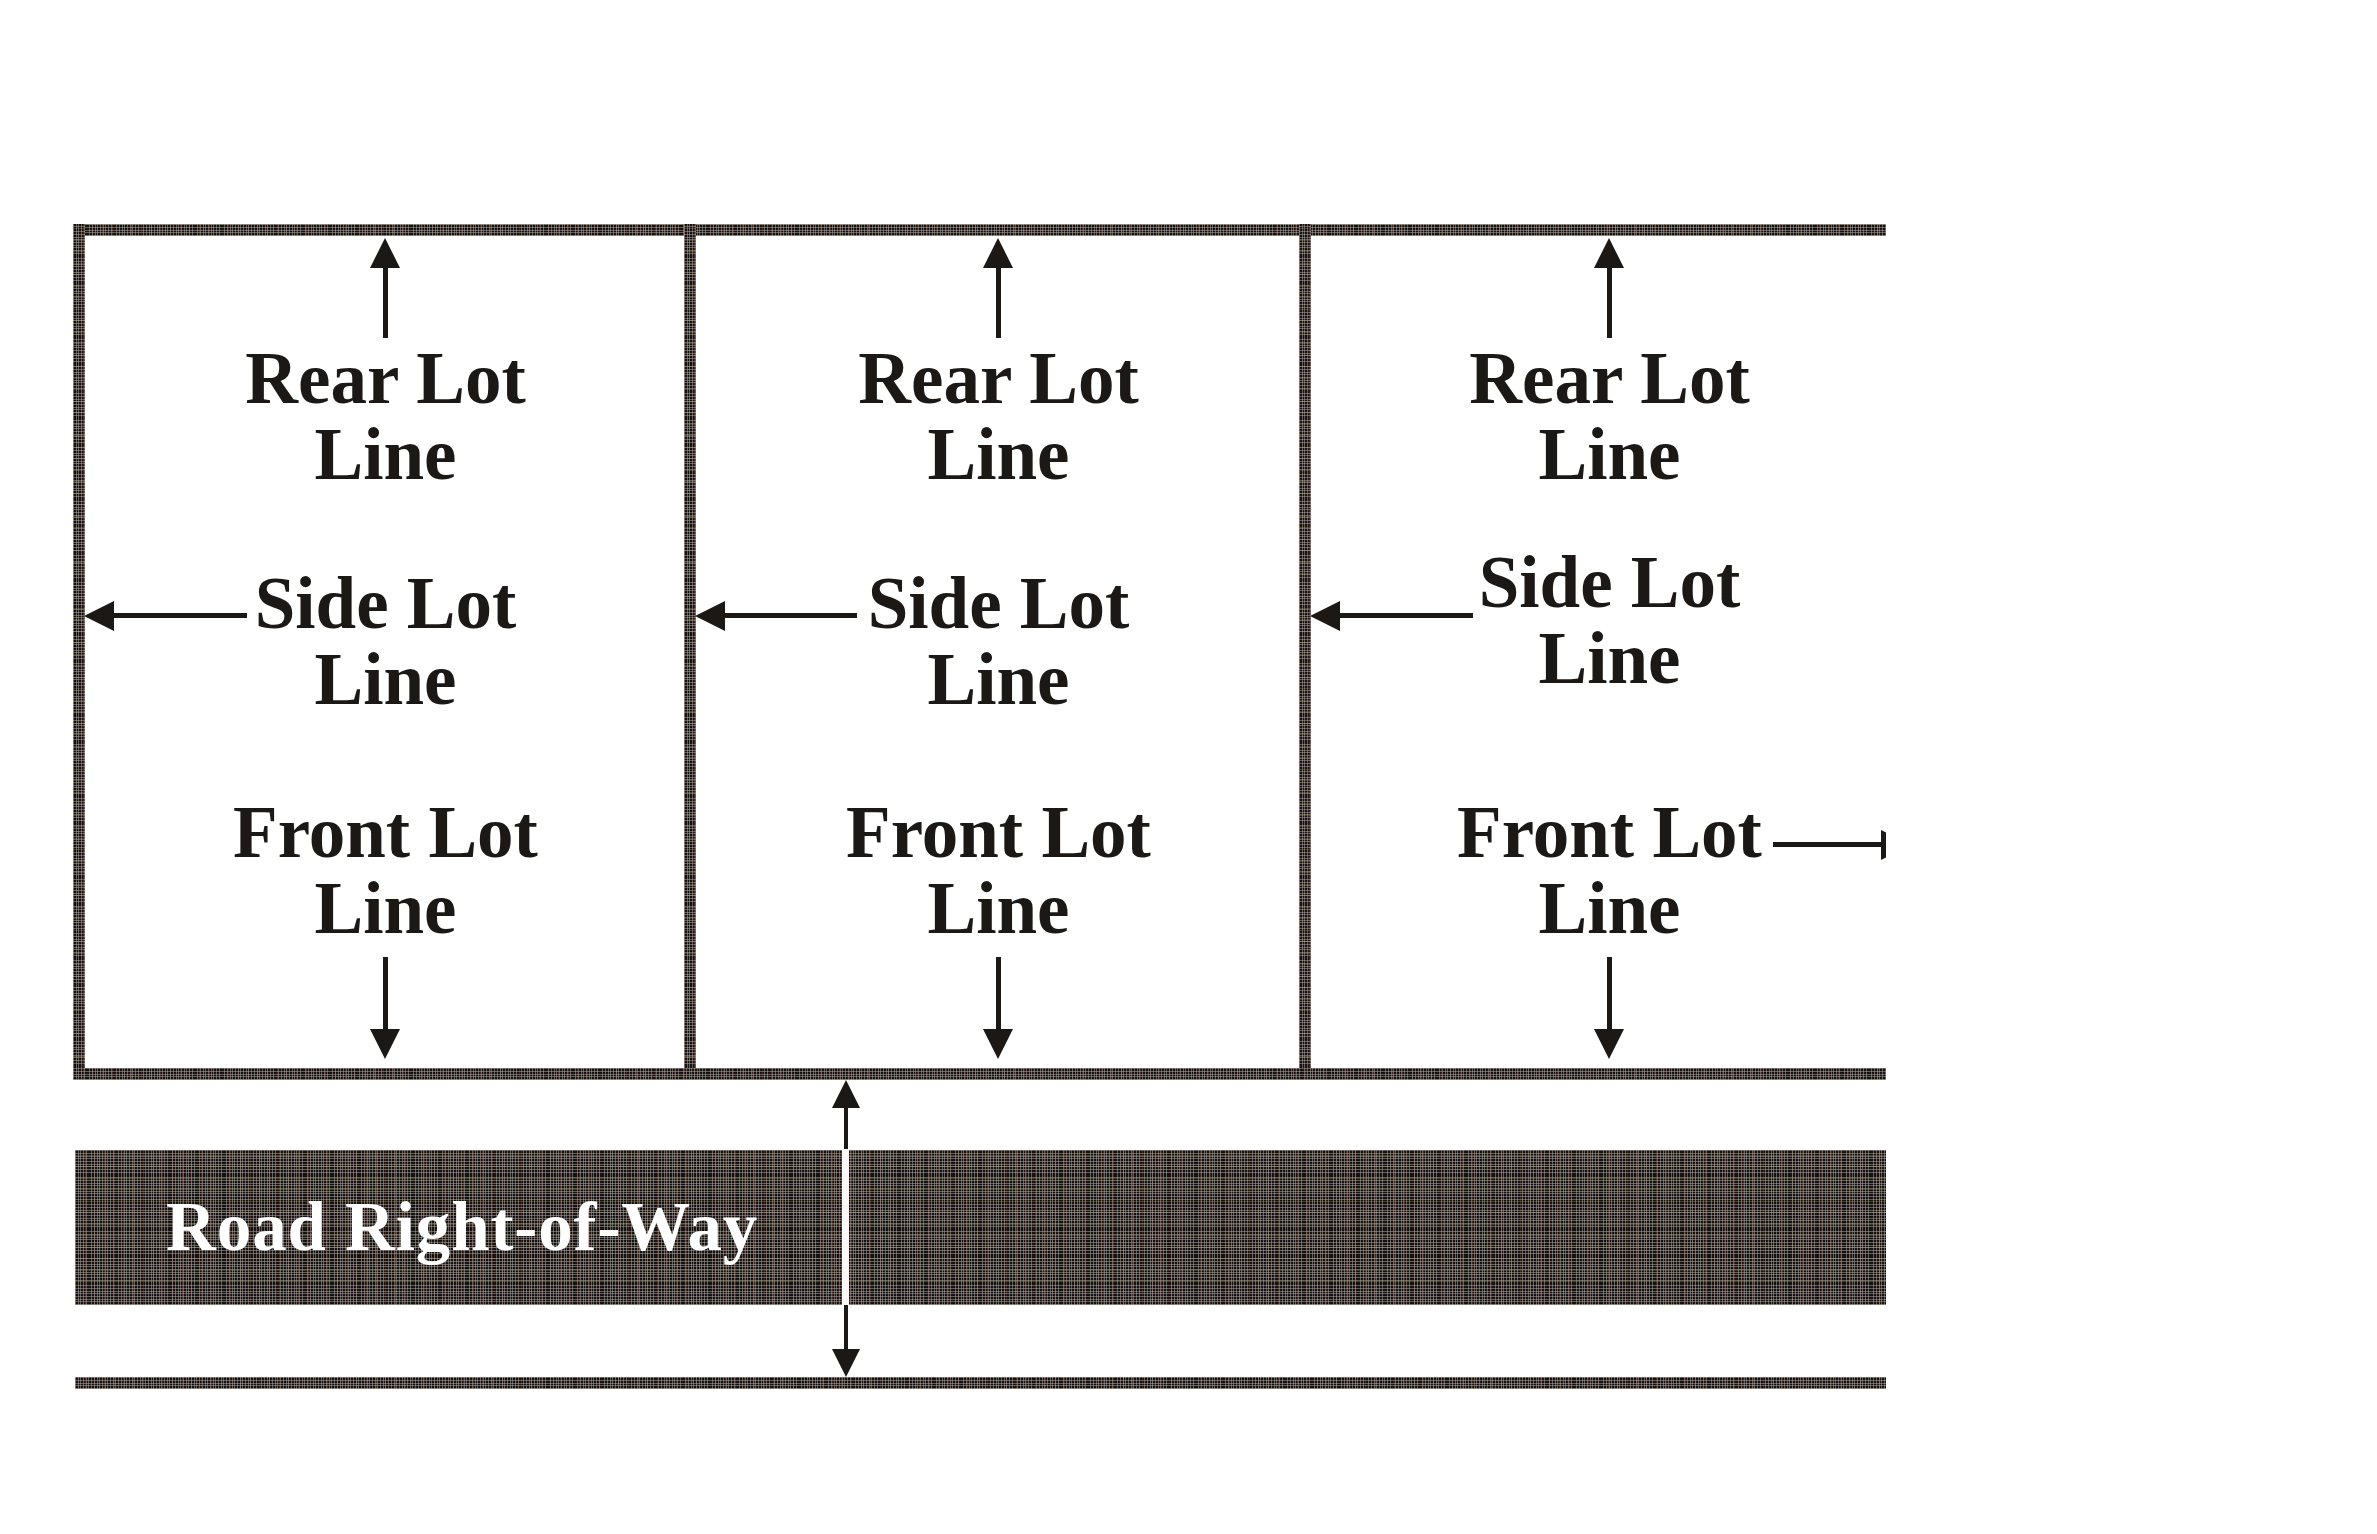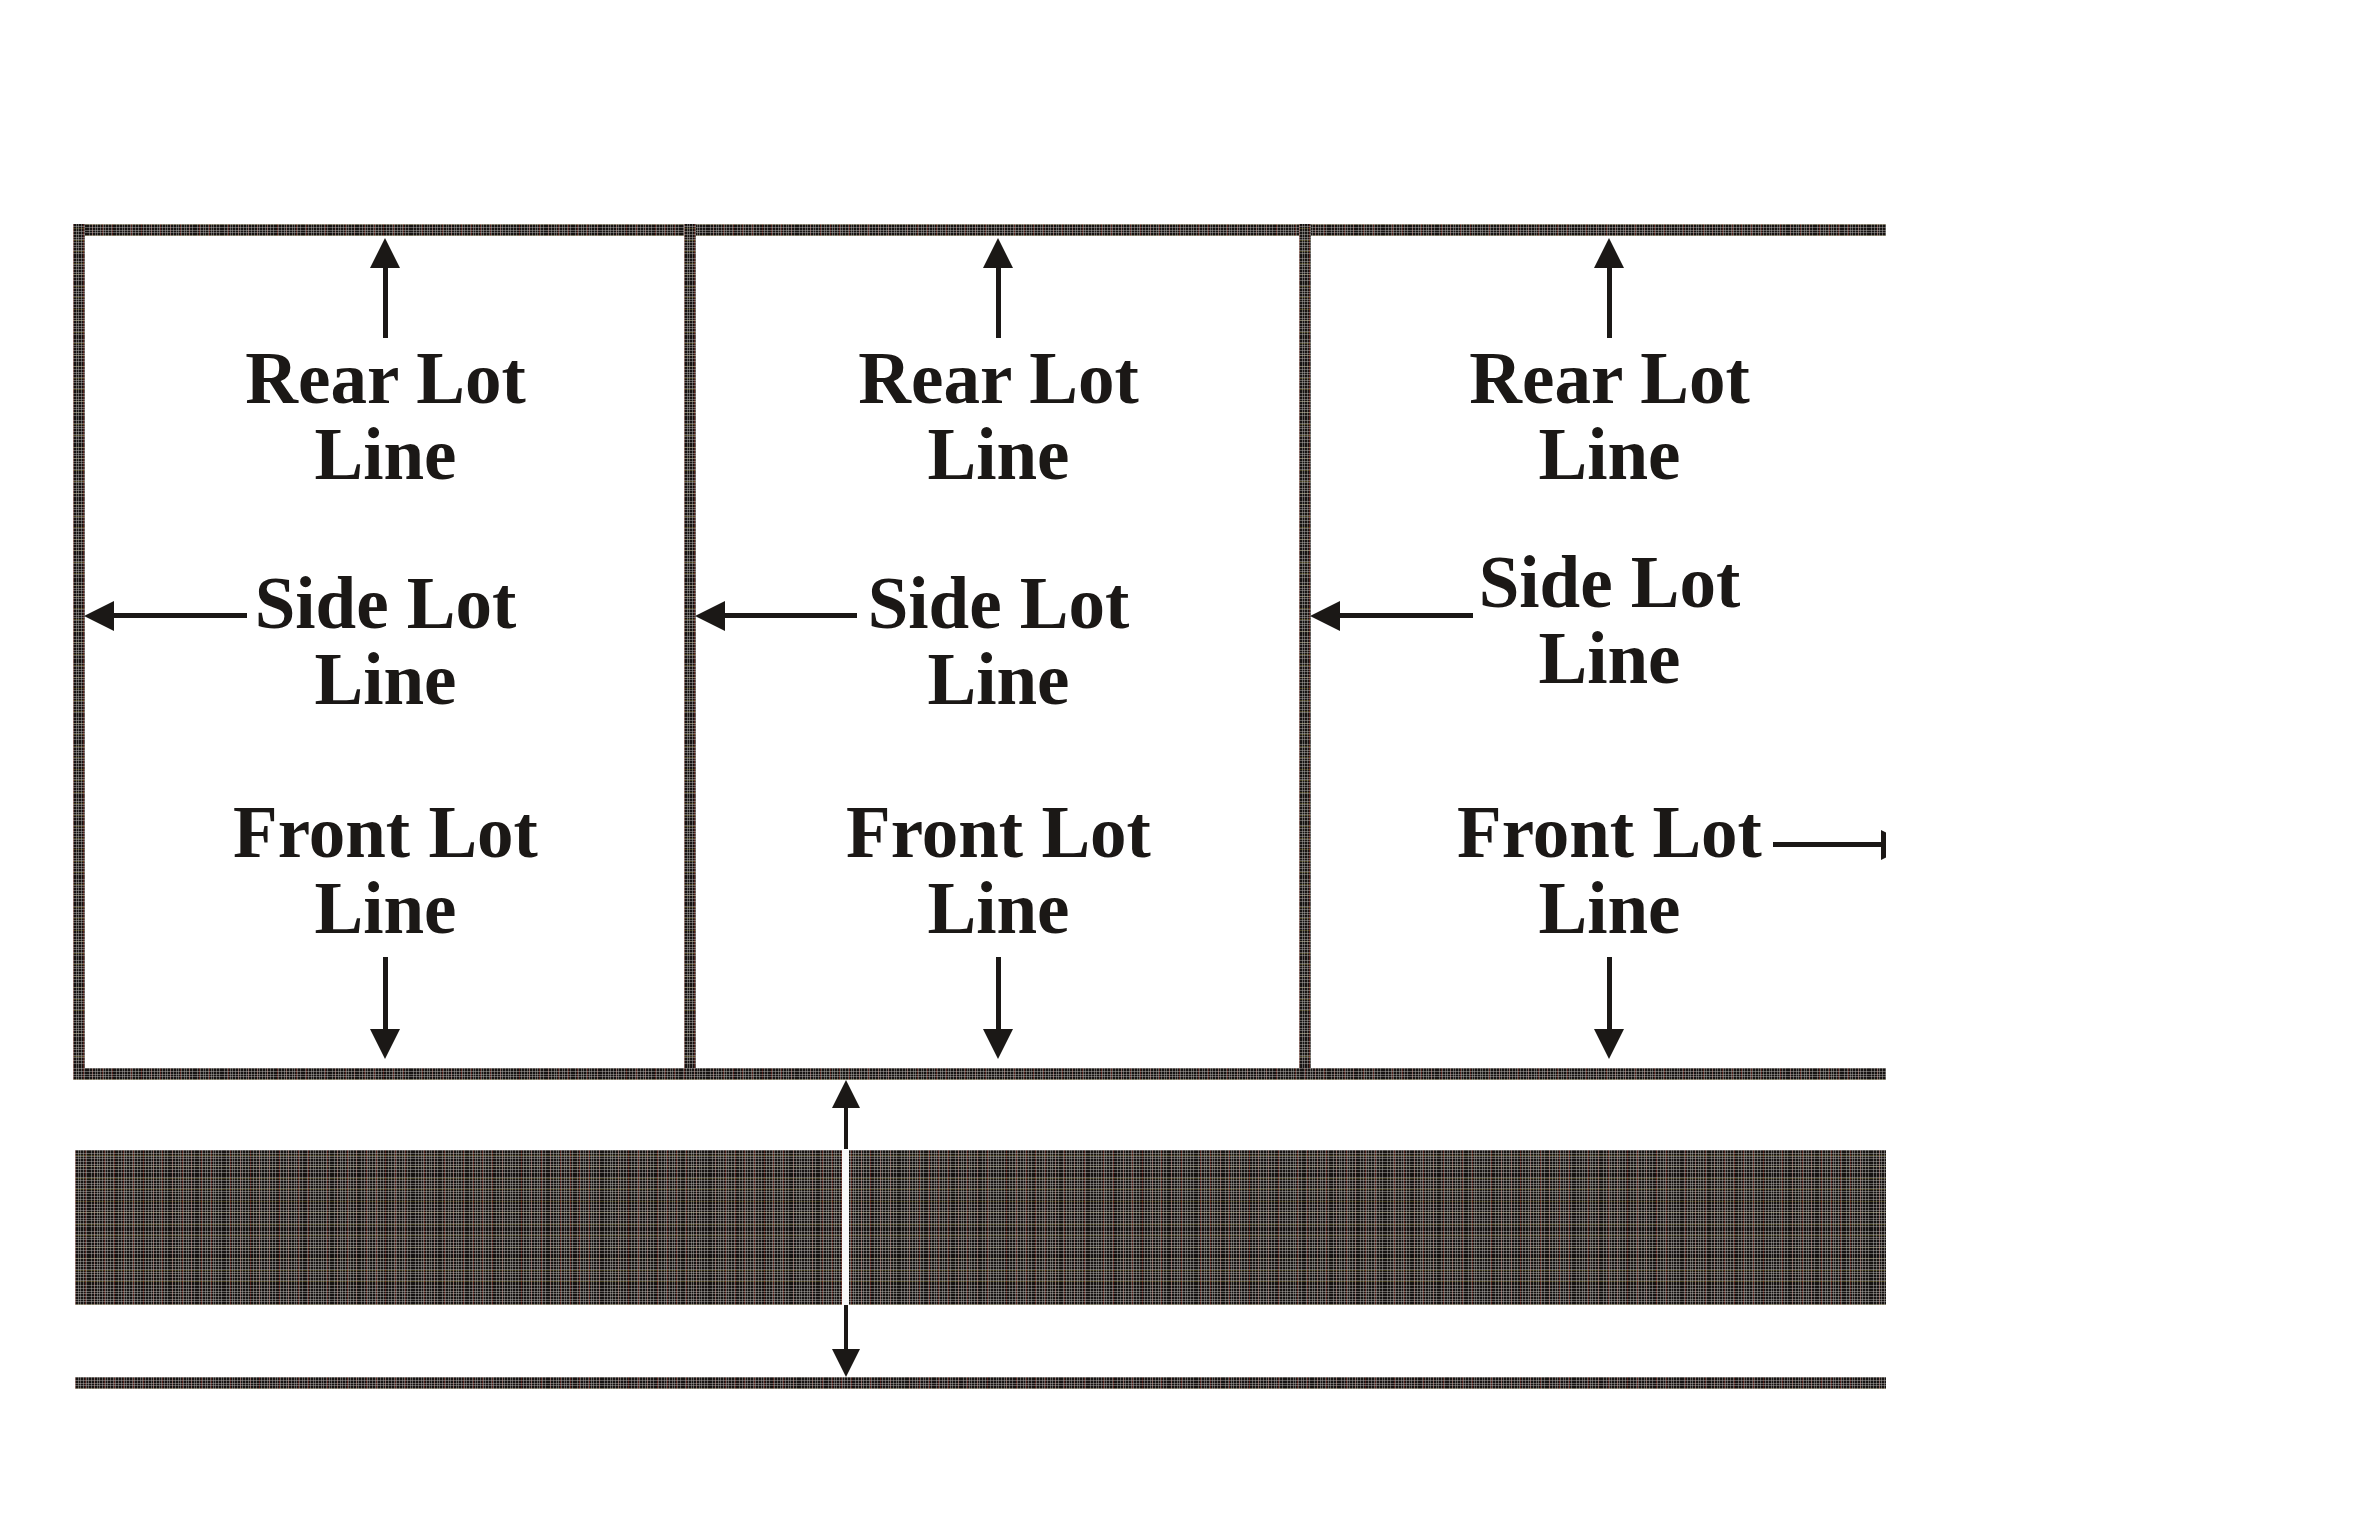--- a/index.html
+++ b/index.html
@@ -123,15 +123,18 @@
   <div class="tri tri-right" style="left:1881px; top:830px;"></div>
   <div class="shaft" style="left:1607px; top:957px; width:5.3px; height:74px;"></div>
   <div class="tri tri-down" style="left:1594px; top:1029px;"></div>
 
   <div class="tri dim-up" style="left:832px; top:1080px;"></div>
   <div class="shaft" style="left:844px; top:1105px; width:4.4px; height:44px;"></div>
   <div class="white-shaft" style="left:842px; top:1150px; width:7px; height:155px;"></div>
   <div class="shaft" style="left:844px; top:1305px; width:4.4px; height:47px;"></div>
   <div class="tri dim-down" style="left:832px; top:1349px;"></div>
 
+  <div class="road-label-wrap">
+    <span>Road Right-of-Way</span>
+  </div>
 
 </div>
 
 
 </body></html>

